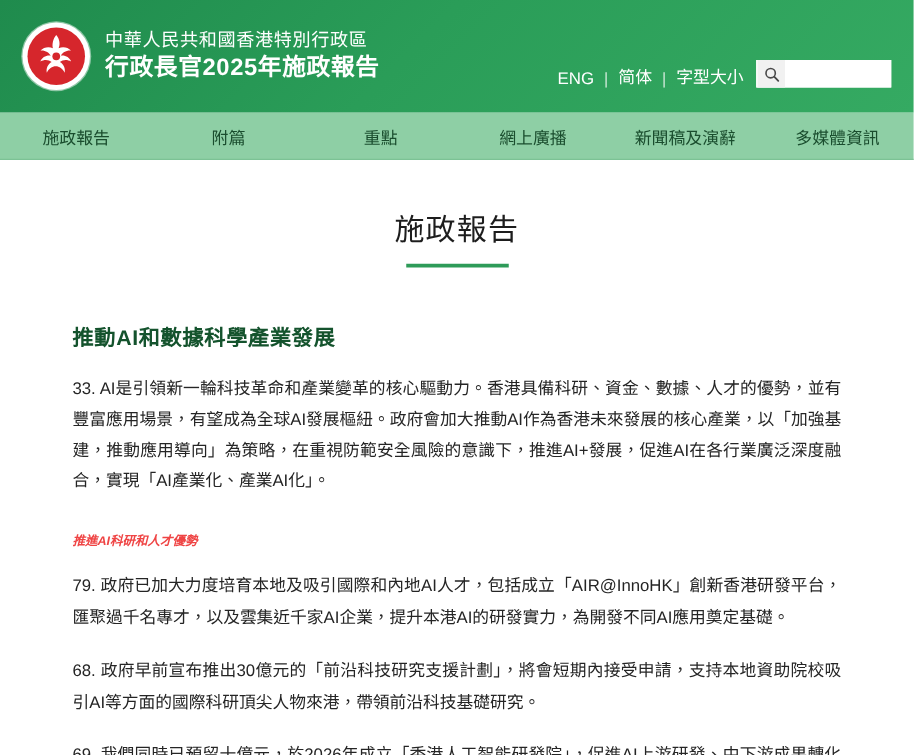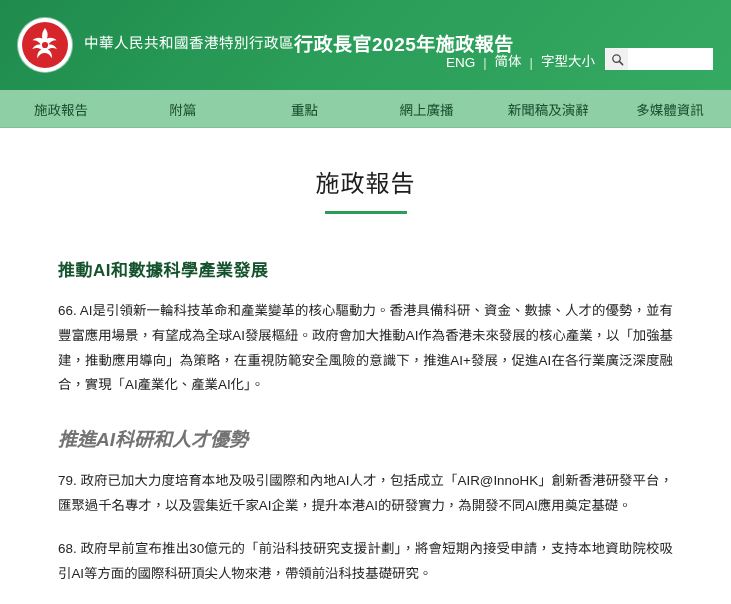--- a/index.html
+++ b/index.html
@@ -28,21 +28,21 @@
   .emblem {
     width: 54px; height: 54px;
     border-radius: 50%;
     background: #ffffff;
     display: flex; align-items: center; justify-content: center;
     flex: 0 0 auto;
     margin-right: 12px;
     box-shadow: 0 0 0 1px rgba(255,255,255,.5);
   }
   .emblem svg { display:block; }
-  .titles { display: flex; justify-content: flex-end; }
+  .titles { display: flex; flex-direction: column; justify-content: flex-end; }
   .title-small {
     color: #ffffff;
     font-size: 14.5px;
     letter-spacing: .5px;
     line-height: 1.4;
     white-space: nowrap;
   }
   .title-large {
     color: #ffffff;
     font-size: 19px;
@@ -129,24 +129,24 @@
     margin: 12px auto 0 auto;
   }
   .section-heading {
     font-size: 17px;
     font-weight: bold;
     color: #14532d;
     margin: 42px 0 0 0;
     letter-spacing: .5px;
   }
   .sub-heading {
-    font-size: 19px;
+    font-size: 10px;
     font-weight: bold;
     font-style: italic;
-    color: #737373;
+    color: #ef4444;
     margin: 26px 0 0 0;
   }
   p.para {
     font-size: 13.4px;
     line-height: 1.85;
     color: #252525;
     margin: 18px 0 0 0;
     text-align: justify;
   }
 </style>
@@ -196,21 +196,21 @@
     <a class="nav-item" href="#">新聞稿及演辭</a>
     <a class="nav-item" href="#">多媒體資訊</a>
   </nav>
 
   <div class="content">
     <h1 class="page-title">施政報告</h1>
     <div class="title-underline"></div>
 
     <h2 class="section-heading">推動AI和數據科學產業發展</h2>
 
-    <p class="para">66. AI是引領新一輪科技革命和產業變革的核心驅動力。香港具備科研、資金、數據、人才的優勢，並有豐富應用場景，有望成為全球AI發展樞紐。政府會加大推動AI作為香港未來發展的核心產業，以「加強基建，推動應用導向」為策略，在重視防範安全風險的意識下，推進AI+發展，促進AI在各行業廣泛深度融合，實現「AI產業化、產業AI化」。</p>
+    <p class="para">33. AI是引領新一輪科技革命和產業變革的核心驅動力。香港具備科研、資金、數據、人才的優勢，並有豐富應用場景，有望成為全球AI發展樞紐。政府會加大推動AI作為香港未來發展的核心產業，以「加強基建，推動應用導向」為策略，在重視防範安全風險的意識下，推進AI+發展，促進AI在各行業廣泛深度融合，實現「AI產業化、產業AI化」。</p>
 
     <h3 class="sub-heading">推進AI科研和人才優勢</h3>
 
     <p class="para">79. 政府已加大力度培育本地及吸引國際和內地AI人才，包括成立「AIR@InnoHK」創新香港研發平台，匯聚過千名專才，以及雲集近千家AI企業，提升本港AI的研發實力，為開發不同AI應用奠定基礎。</p>
     <p class="para">68. 政府早前宣布推出30億元的「前沿科技研究支援計劃」，將會短期內接受申請，支持本地資助院校吸引AI等方面的國際科研頂尖人物來港，帶領前沿科技基礎研究。</p>
     <p class="para">69. 我們同時已預留十億元，於2026年成立「香港人工智能研發院」，促進AI上游研發、中下游成果轉化及開拓應用場景。</p>
   </div>
 
 </div>
 

